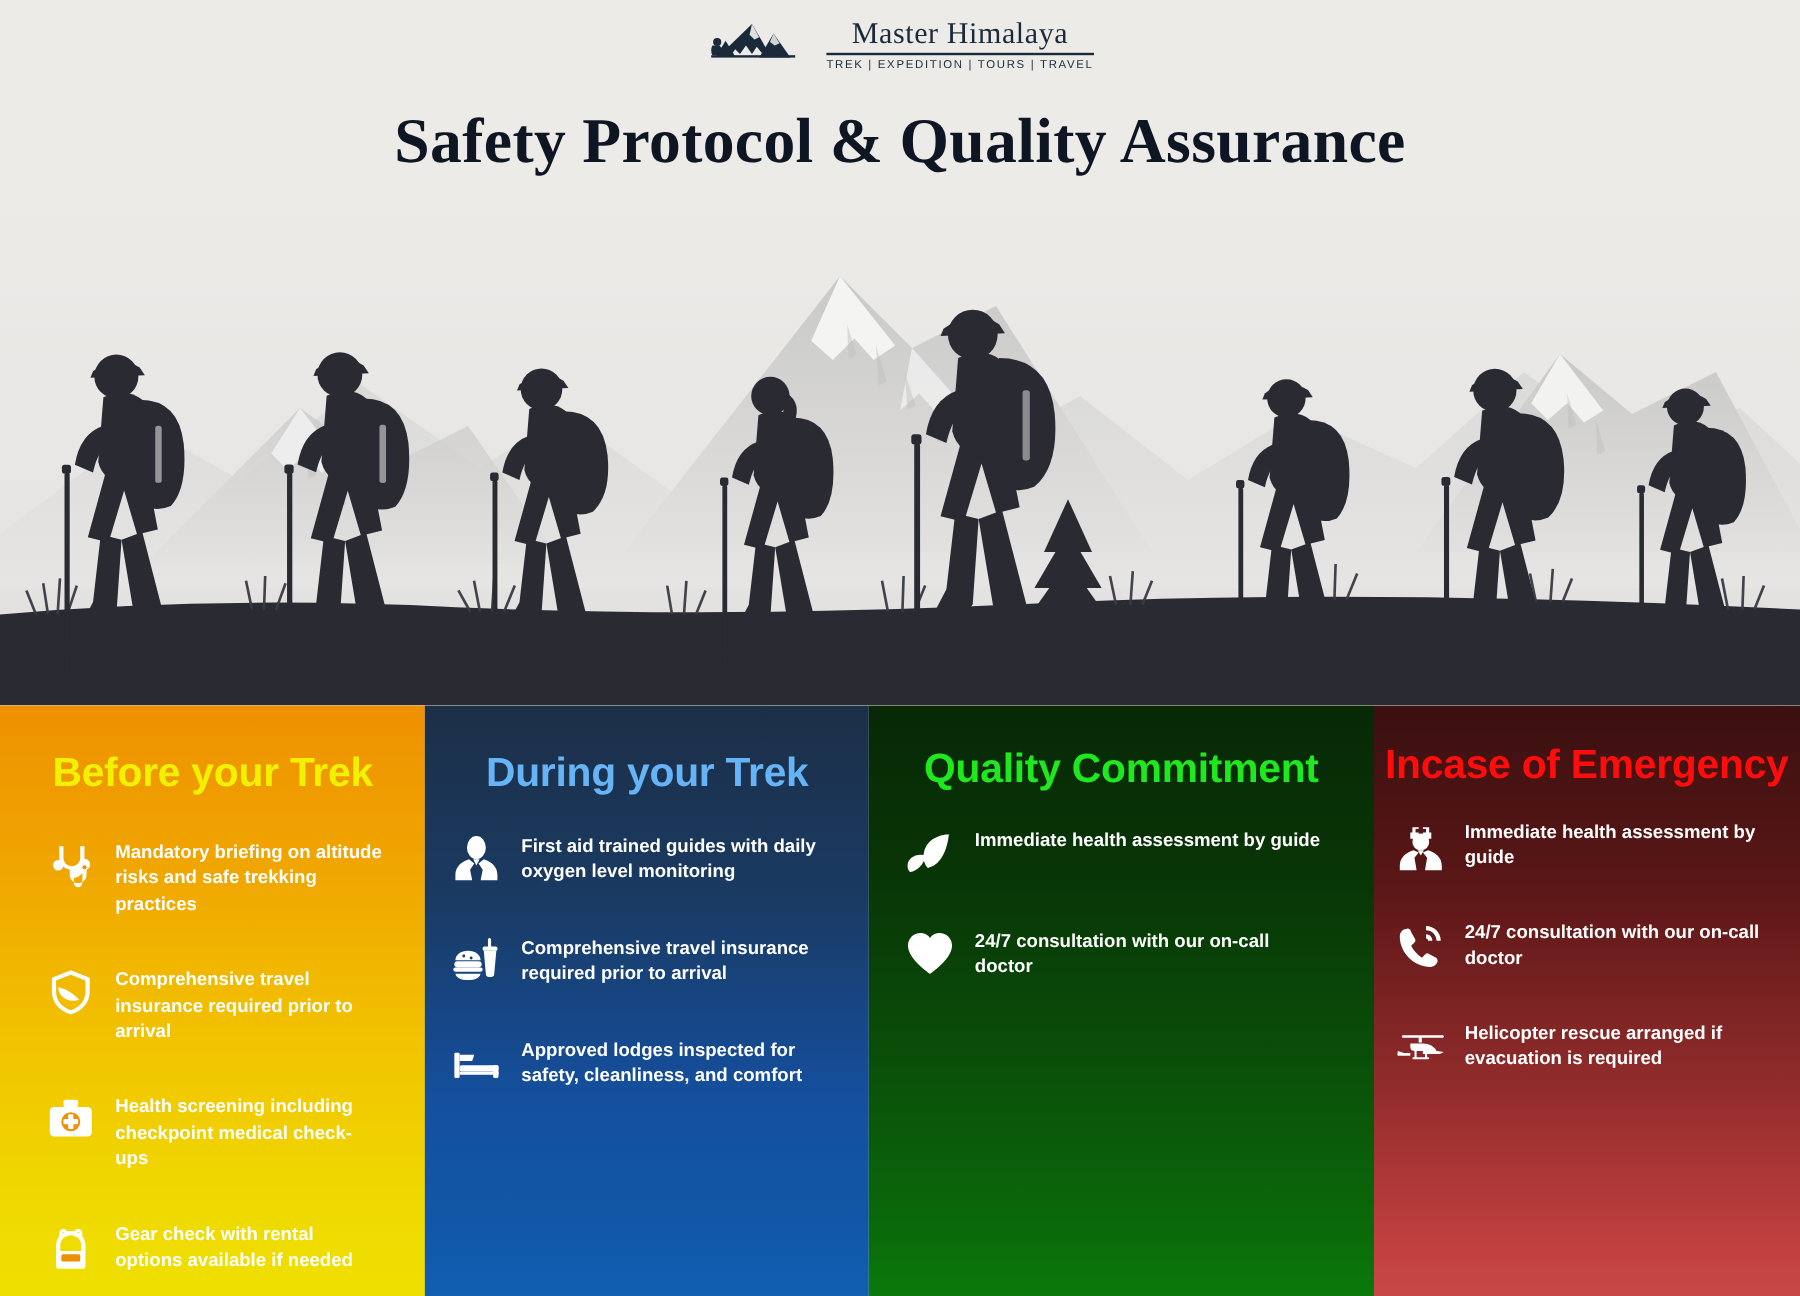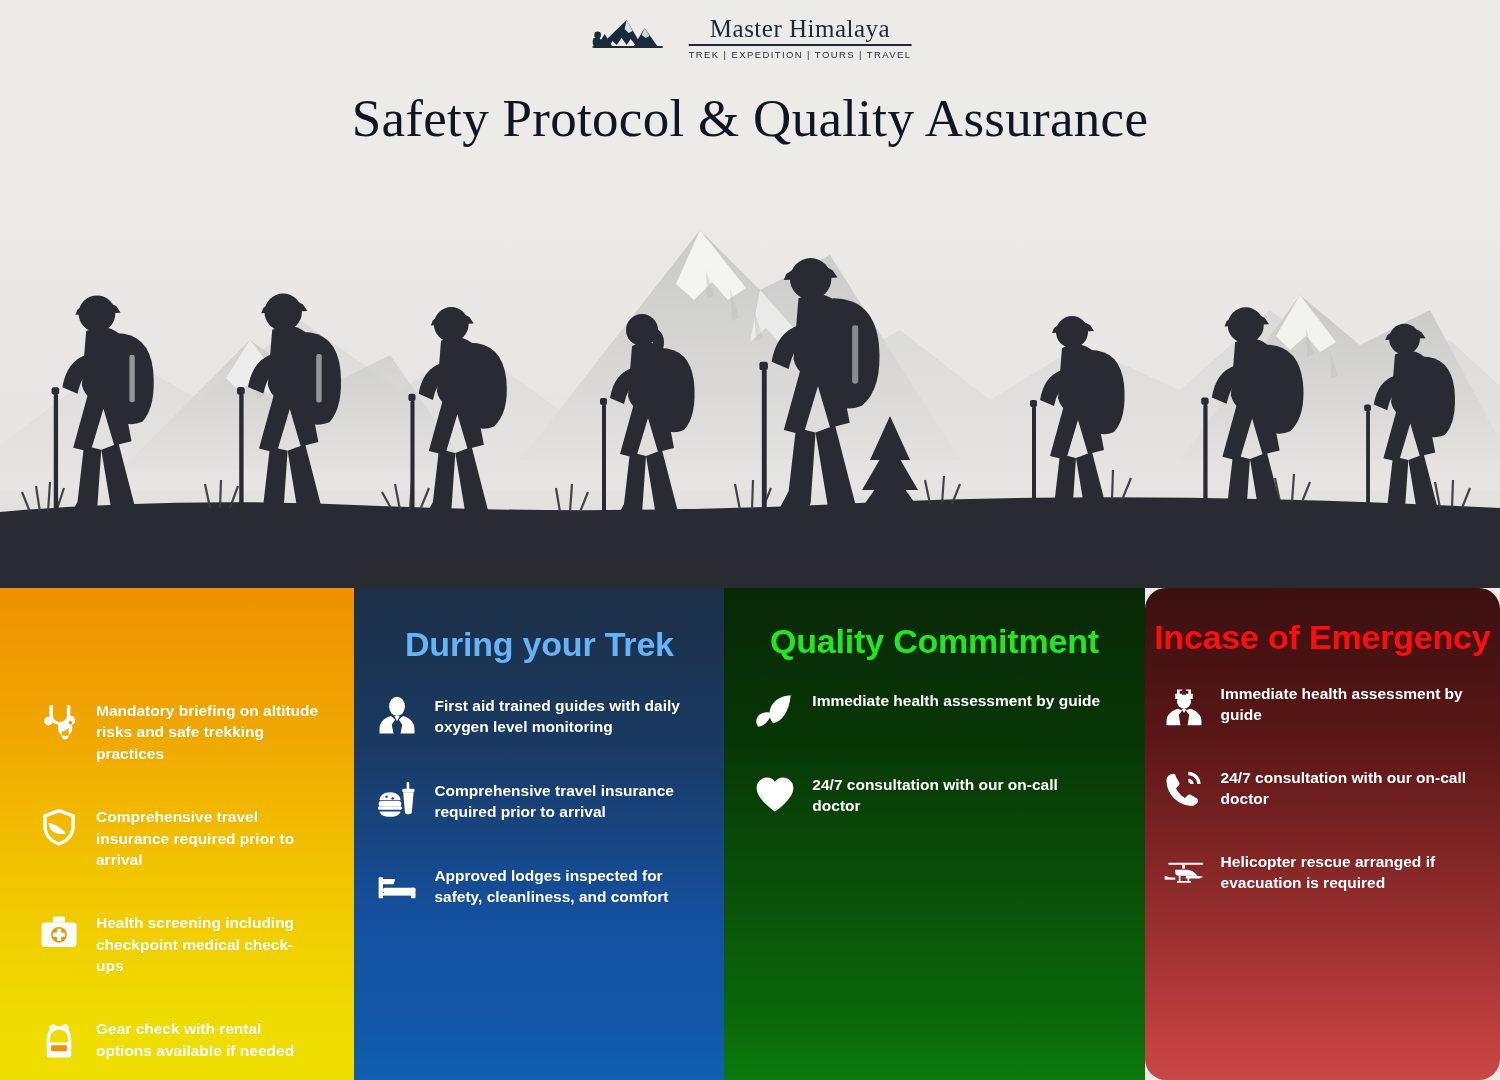--- a/index.html
+++ b/index.html
@@ -30,21 +30,21 @@
   }
   #brand-rule { width:100%; height:1.5px; background:#1B2A3A; margin:2px 0 3px; }
   #brand-tag {
     font-size:9.5px; letter-spacing:1.4px; color:#1B2A3A;
     white-space:nowrap; font-weight:normal;
   }
   #page-title {
     position:absolute; left:0; top:88px; width:1500px;
     text-align:center;
     font-family:"Liberation Serif", serif;
-    font-weight:normal;
+    font-weight:bold;
     font-size:53px;
     letter-spacing:.3px;
     color:#0E1624;
     white-space:nowrap;
   }
 
   
   #hero {
     position:absolute; left:0; top:160px; width:1500px; height:428px;
     overflow:hidden;
@@ -54,21 +54,21 @@
 
   
   #columns {
     position:absolute; left:0; top:588px; width:1500px; height:492px;
     display:flex;
   }
   .col { position:relative; height:492px; overflow:hidden; }
   .col-1 { width:366px; }
   .col-2 { width:382px; }
   .col-3 { width:434px; }
-  .col-4 { width:367px;border-radius:21px; }
+  .col-4 { width:367px; }
 
   .col-head {
     position:absolute; left:0; width:100%;
     text-align:center;
     font-weight:bold;
     font-size:34px;
     letter-spacing:-.2px;
     white-space:nowrap;
   }
   .col-1 .col-head { top:37px; }
@@ -318,20 +318,21 @@
         <rect x="20" y="90" width="7" height="7" rx="2"></rect>
         <rect x="22" y="96" width="4" height="154" rx="2"></rect>
       </g>
     </g>
   </svg>
 </div>
 
 <div id="columns">
 
   <div class="col col-1">
+    <div class="col-head" style="color:#F2F200">Before your Trek</div>
     <div class="items">
       <div class="item">
         <span class="item-icon">
           <svg viewBox="0 0 48 48">
               <path d="M13 6v11c0 6 4.5 10.5 10 11v5c0 4.5 3.6 8 8 8s8-3.5 8-8v-4.6a5.5 5.5 0 1 0-4 0V41c0 2.3-1.8 4-4 4s-4-1.7-4-4v-5c5.5-.5 10-5 10-11V6h-4v11c0 4.4-3.6 8-8 8s-8-3.6-8-8V6z"></path>
               <circle cx="12" cy="24" r="5"></circle>
               <circle cx="37" cy="26" r="2" fill="#EE9100"></circle>
             </svg>
         </span>
         <span class="item-text">Mandatory briefing on altitude risks and safe trekking practices</span>

